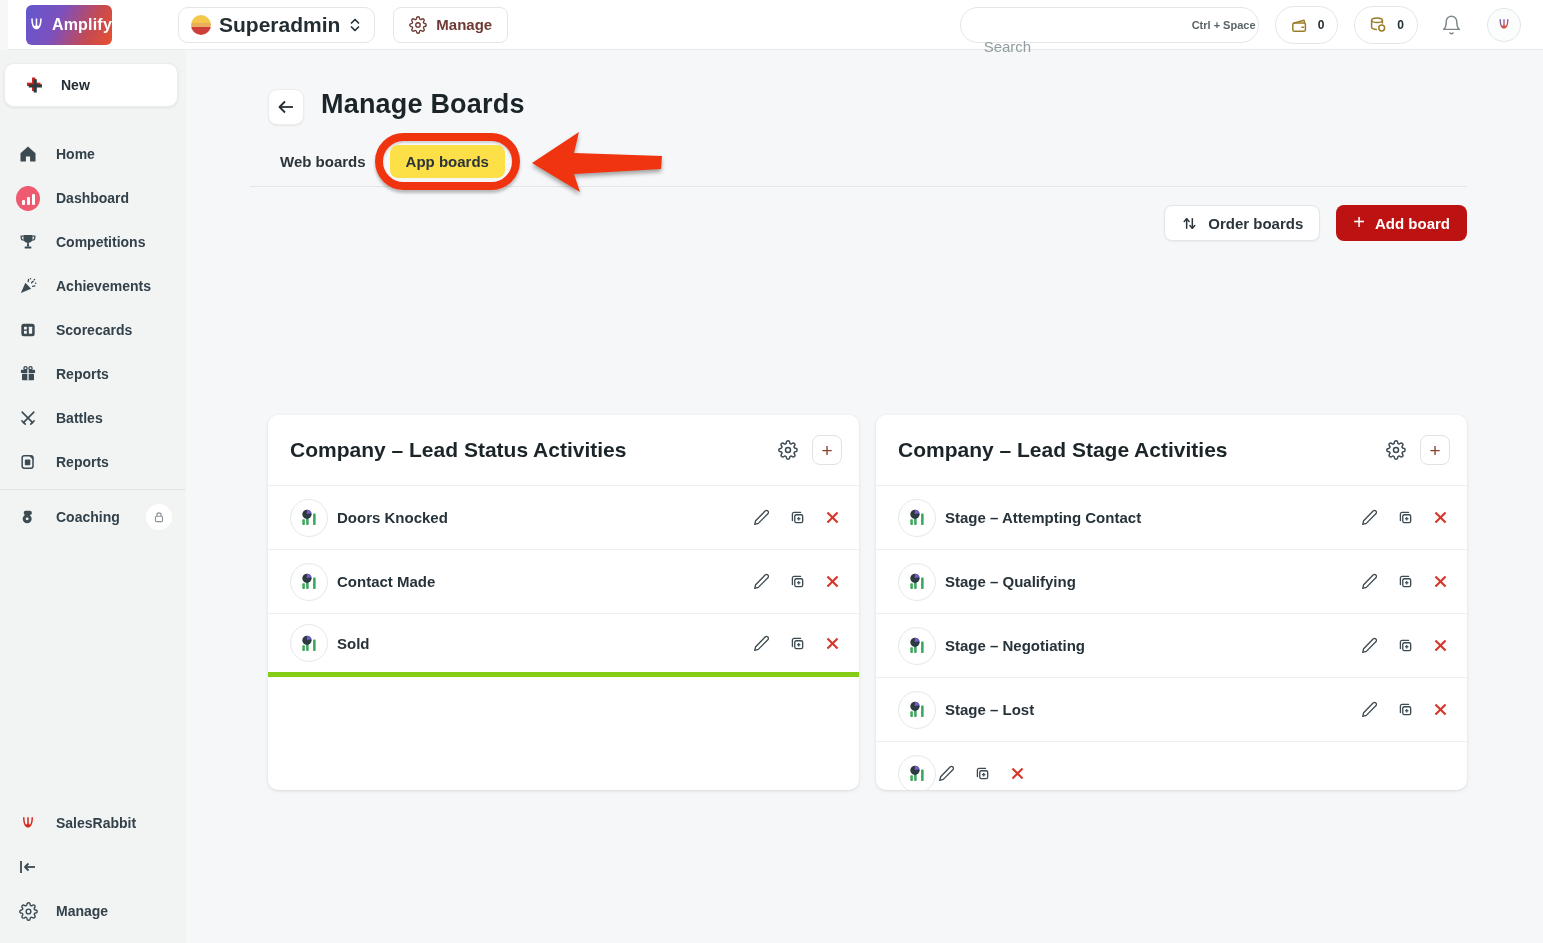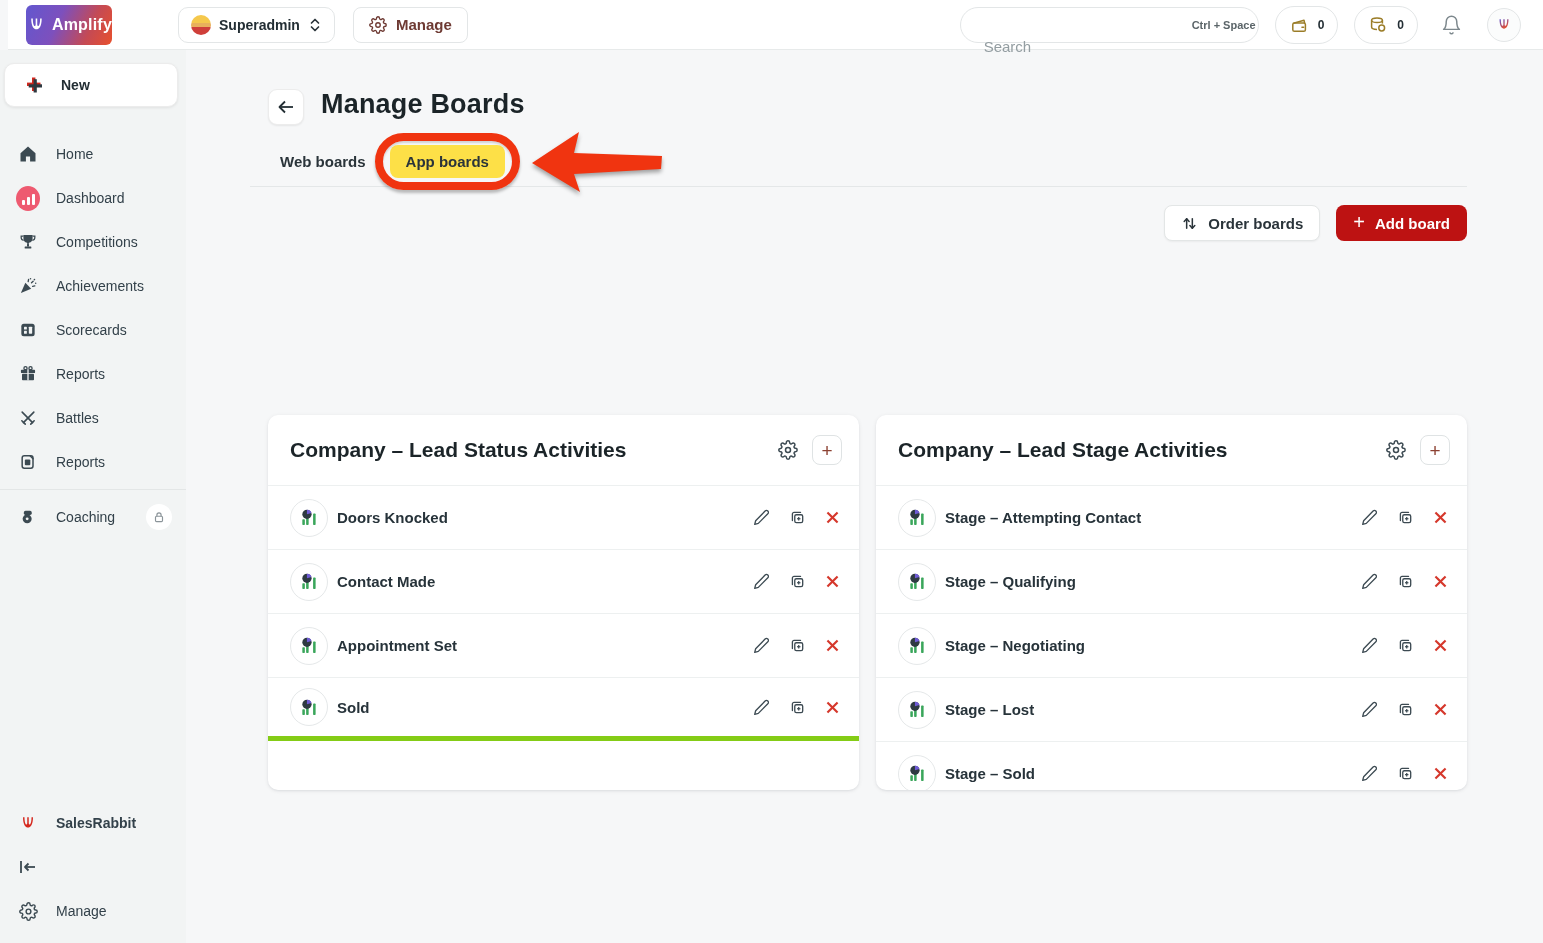--- a/index.html
+++ b/index.html
@@ -10,21 +10,21 @@
   .topbar { position:absolute; top:0; left:8px; right:0; height:50px; background:#fff;
             border-bottom:1px solid #e7eaea; display:flex; align-items:center; z-index:20; }
   .logo { margin-left:18px; width:86px; height:40px; border-radius:6px;
           background:linear-gradient(115deg,#6257cf 0%,#7d50bd 38%,#c44a55 72%,#e8502c 100%);
           display:flex; align-items:center; justify-content:center; gap:5px; }
   .logo-text { color:#fff; font-size:16px; font-weight:700; letter-spacing:.2px; }
   .account-pill { margin-left:66px; height:36px; border:1px solid #e3e6e7; border-radius:10px;
           background:#fff; display:flex; align-items:center; gap:8px; padding:0 12px; }
   .emoji-avatar { width:20px; height:20px; border-radius:50%;
           background:linear-gradient(180deg,#f5c84c 0 42%, #e8b05c 42% 60%, #cf3f3a 60% 100%); }
-  .account-label { font-size:14px; font-weight:700; }
+  .account-label { font-size:21px; font-weight:700; }
   .manage-btn { margin-left:18px; height:36px; border:1px solid #e3e6e7; border-radius:8px; background:#fff;
           display:flex; align-items:center; gap:9px; padding:0 15px; color:#6e3a33; }
   .manage-btn span { font-size:15px; font-weight:700; }
   .search-pill { margin-left:auto; width:299px; height:36px; border:1px solid #e3e6e7; border-radius:18px;
           background:#fff; display:flex; align-items:center; padding:0 14px; gap:9px; }
   .search-pill input { border:none; outline:none; flex:1; font-size:15px; font-family:inherit; color:#000000; background:transparent;margin-top:44px; }
   .search-pill input::placeholder { color:#939da1; }
   .shortcut { font-size:11px; font-weight:700; color:#5b6569; white-space:nowrap; }
   .count-pill { height:38px; border:1px solid #e3e6e7; border-radius:19px; background:#fff;
           display:flex; align-items:center; gap:9px; padding:0 13px; margin-left:16px; }
@@ -34,21 +34,21 @@
           border:1px solid #e3e6e7; background:#fbfcfc; display:flex; align-items:center; justify-content:center; }
 
   
   .sidebar { position:absolute; top:50px; left:0; bottom:0; width:186px; background:#f2f4f4; z-index:10;
              display:flex; flex-direction:column; }
   .new-card { margin:13px 8px 0 4px; height:44px; background:#fff; border:1px solid #ececec; border-radius:10px;
               box-shadow:0 1px 3px rgba(0,0,0,.08); display:flex; align-items:center; gap:17px; padding-left:19px; }
   .new-card span { font-size:14px; font-weight:700; color:#232e34; }
   .nav { margin-top:25px; }
   .nav-item { height:44px; display:flex; align-items:center; padding:0 14px 0 16px; gap:16px; cursor:pointer; }
-  .nav-item .lbl { font-size:14px; font-weight:400; color:#33414a; }
+  .nav-item .lbl { font-size:14px; font-weight:700; color:#33414a; }
   .nav-icon { width:24px; display:flex; justify-content:center; color:#3c4a52; }
   .dash-ic { width:25px; height:25px; border-radius:50%; background:#ee5a70;
              display:flex; align-items:flex-end; justify-content:center; gap:2px; padding-bottom:6px; }
   .dash-ic i { display:block; width:3px; background:#fff; border-radius:1px; }
   .side-div { border-top:1px solid #e3e6e6; margin:5px 0; }
   .lock-badge { margin-left:auto; width:26px; height:26px; border-radius:50%; background:#fff;
                 display:flex; align-items:center; justify-content:center; }
   .side-footer { margin-top:auto; padding-bottom:10px; }
   .brand-row .lbl { font-weight:700; }
 
@@ -453,45 +453,20 @@
               </svg>
             </button>
           <button class="icon-btn del">
               <svg width="15" height="15">
                 <use href="#sym-x"></use>
               </svg>
             </button>
         </span>
       </div>
 
-      <div class="board-row">
-        <span class="row-avatar">
-            <svg width="19" height="19">
-              <use href="#sym-rowchart"></use>
-            </svg>
-          </span>
-        <span class="row-label">Appointment Set</span>
-        <span class="row-actions">
-          <button class="icon-btn">
-              <svg width="17" height="17">
-                <use href="#sym-pencil"></use>
-              </svg>
-            </button>
-          <button class="icon-btn">
-              <svg width="17" height="17">
-                <use href="#sym-copy"></use>
-              </svg>
-            </button>
-          <button class="icon-btn del">
-              <svg width="15" height="15">
-                <use href="#sym-x"></use>
-              </svg>
-            </button>
-        </span>
-      </div>
 
       <div class="board-row" style="border-bottom:5px solid #84cc16">
         <span class="row-avatar">
             <svg width="19" height="19">
               <use href="#sym-rowchart"></use>
             </svg>
           </span>
         <span class="row-label">Sold</span>
         <span class="row-actions">
           <button class="icon-btn">
@@ -627,21 +602,20 @@
             </button>
         </span>
       </div>
 
       <div class="board-row">
         <span class="row-avatar">
             <svg width="19" height="19">
               <use href="#sym-rowchart"></use>
             </svg>
           </span>
-        <span class="row-label">Stage – Sold</span>
         <span class="row-actions">
           <button class="icon-btn">
               <svg width="17" height="17">
                 <use href="#sym-pencil"></use>
               </svg>
             </button>
           <button class="icon-btn">
               <svg width="17" height="17">
                 <use href="#sym-copy"></use>
               </svg>

